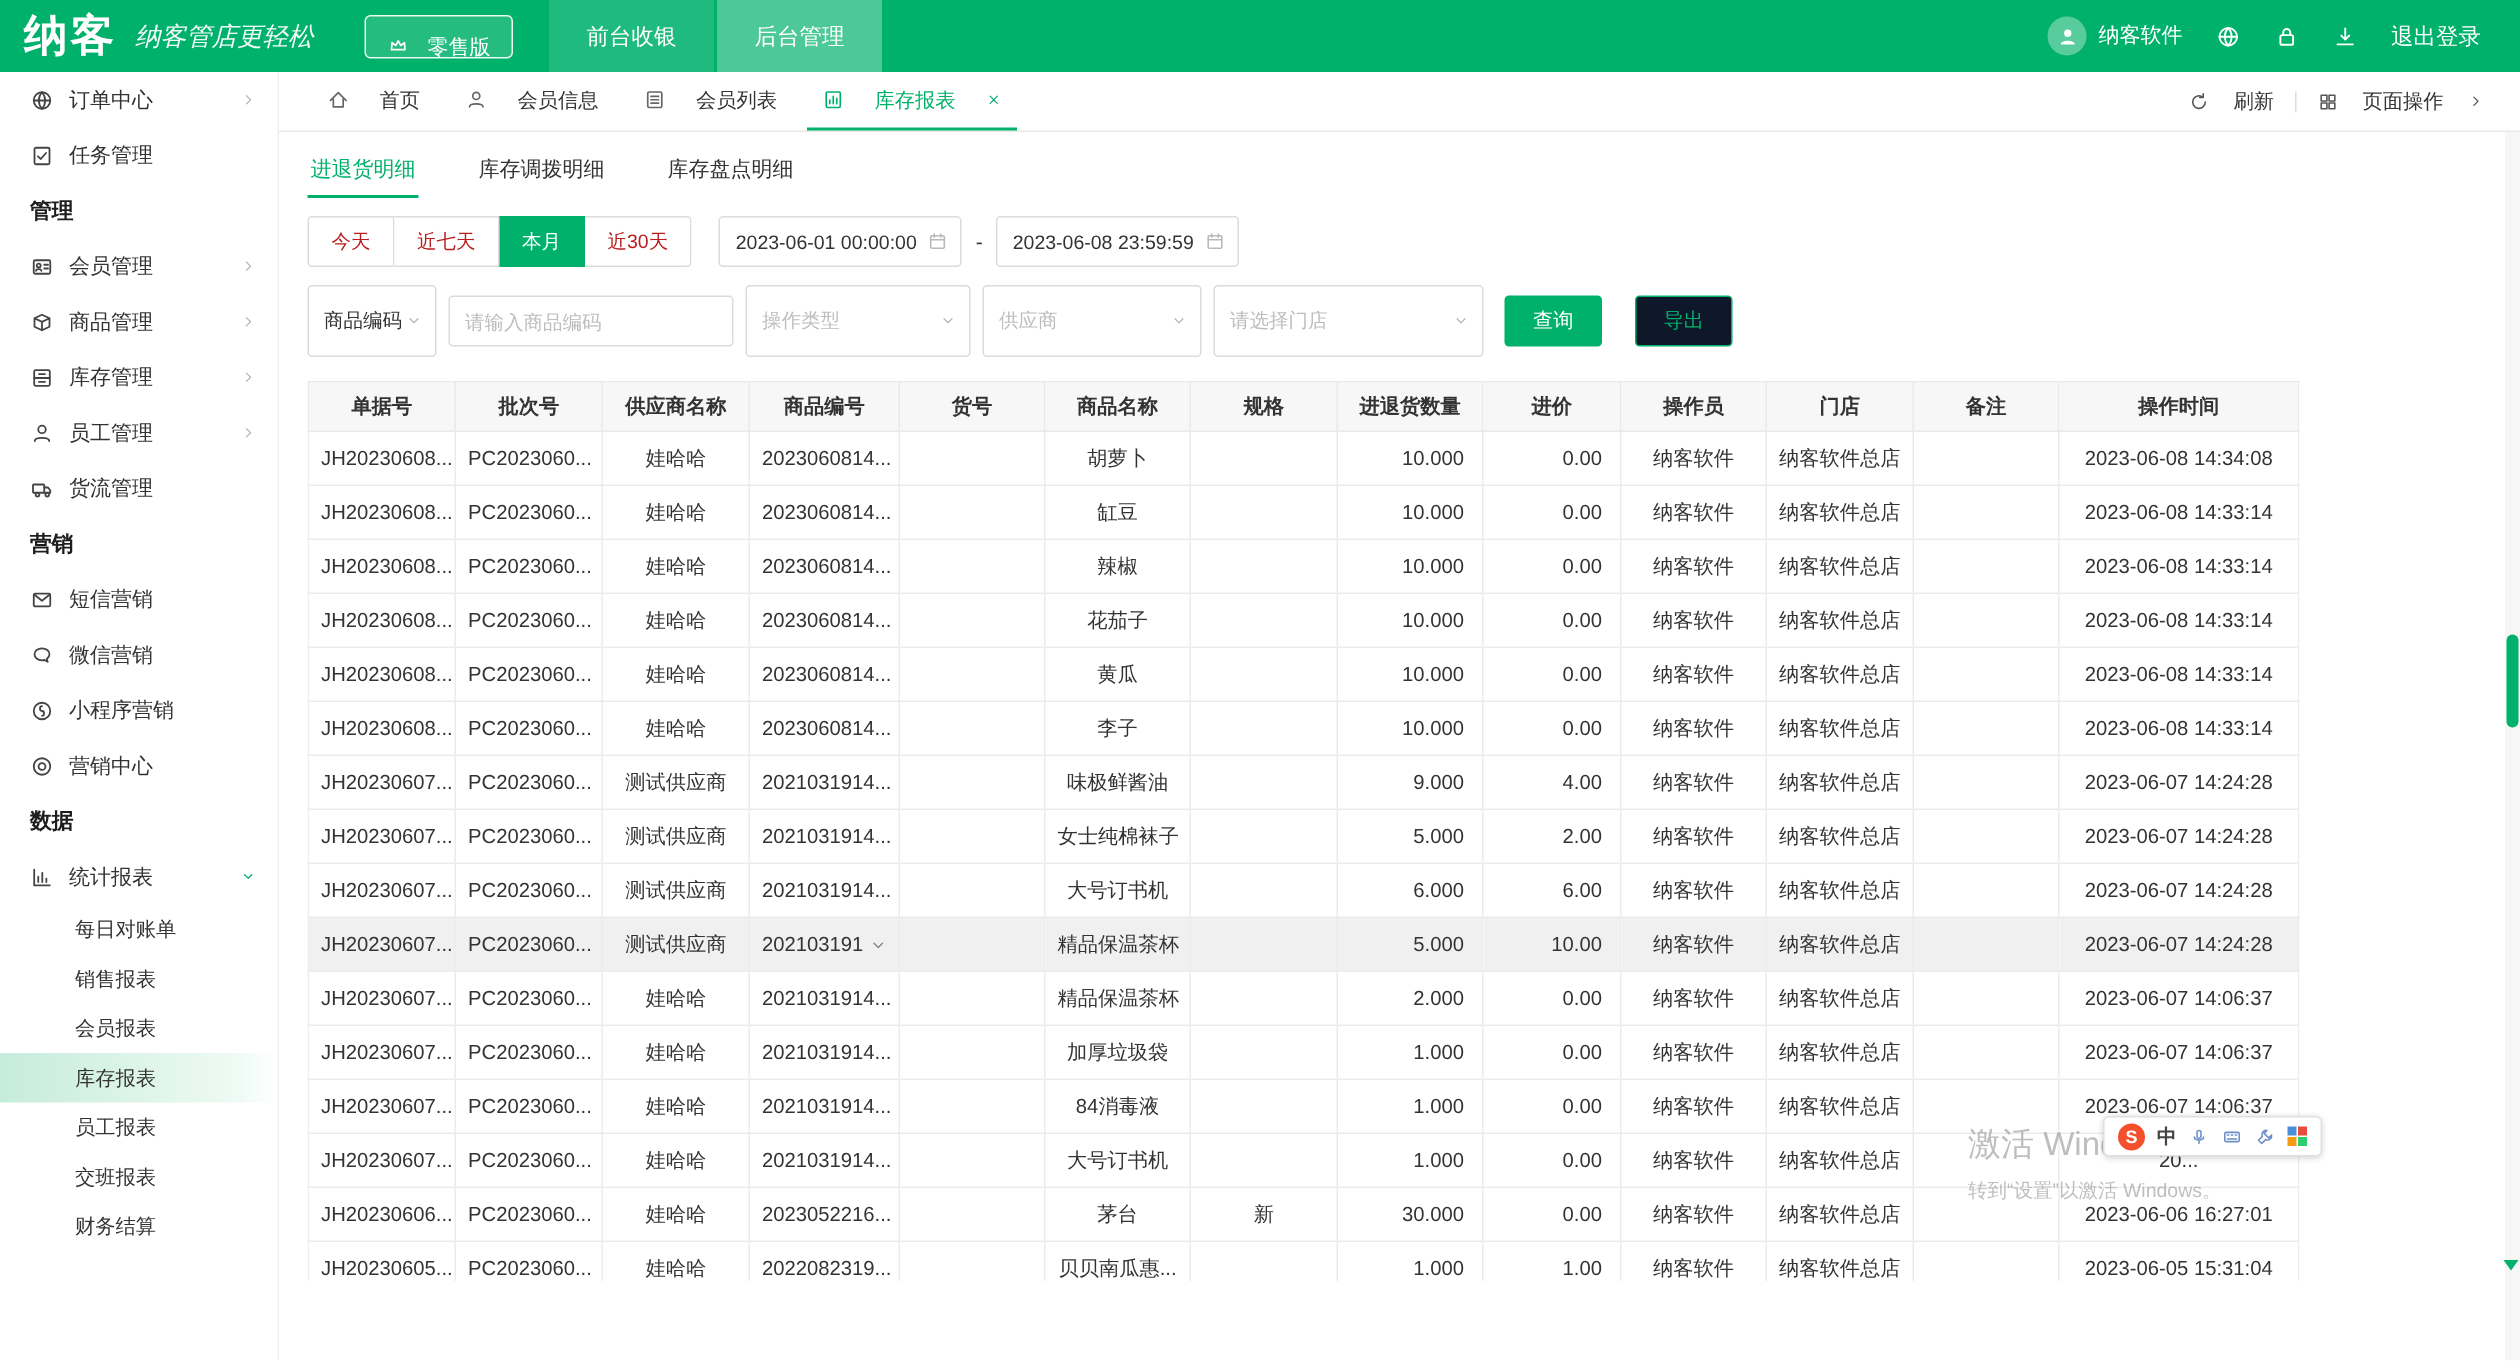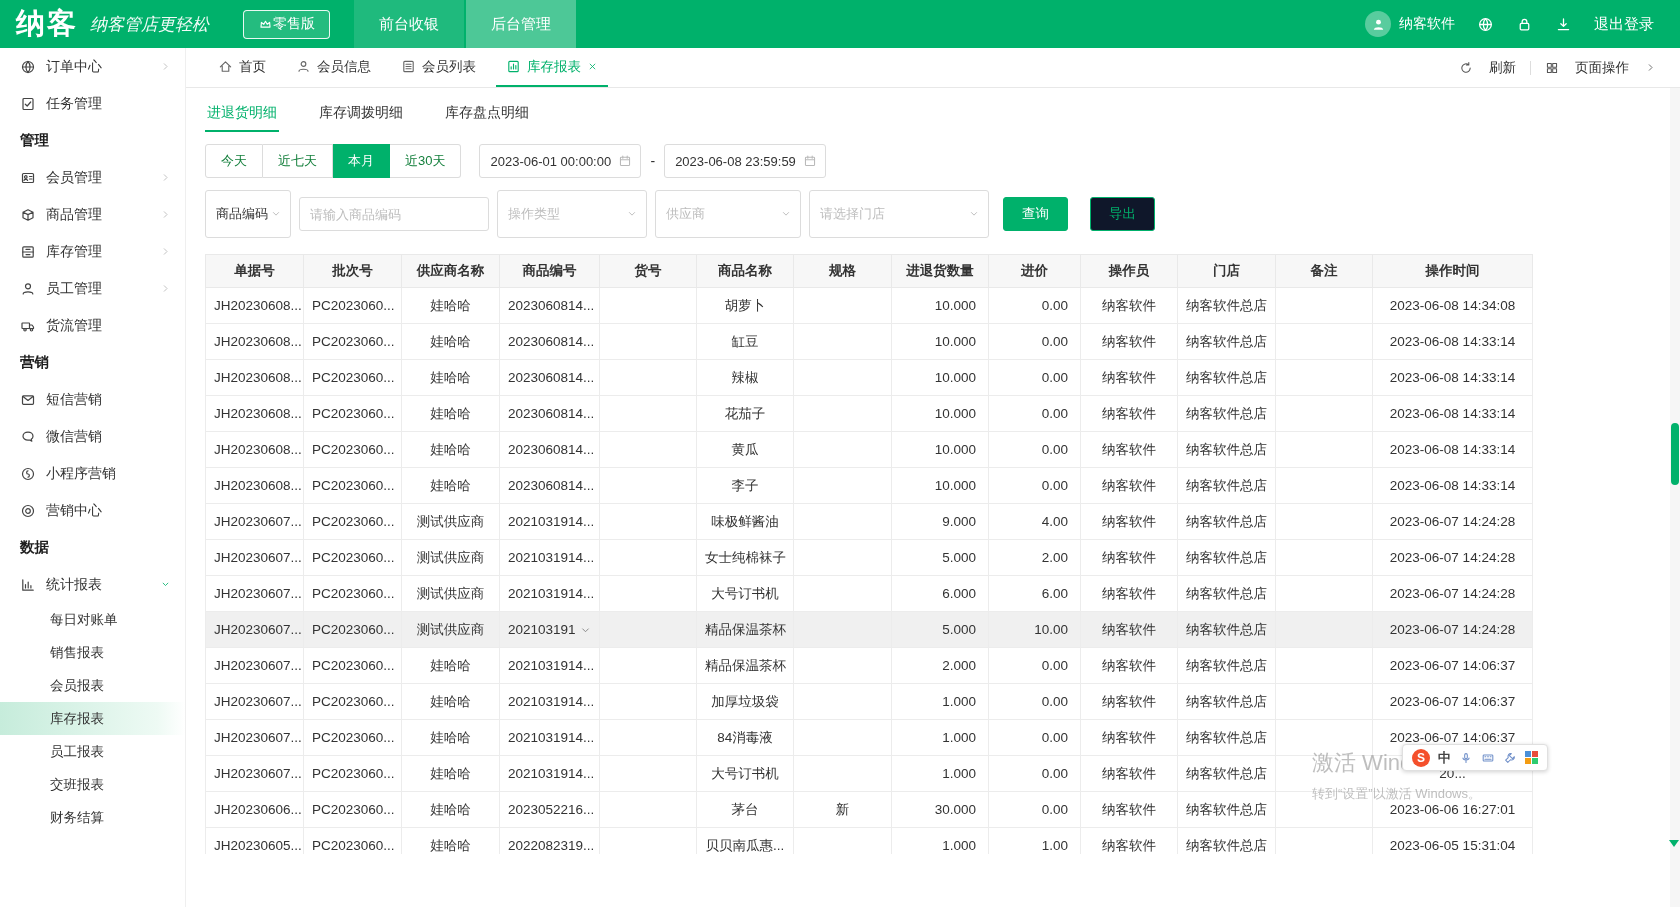--- a/index.html
+++ b/index.html
@@ -8,42 +8,42 @@
   body{position:relative;overflow:hidden;background:#fff;color:#333;
        font-family:"Liberation Sans","DejaVu Sans",sans-serif;font-size:14px;}
   .ic{width:16px;height:16px;stroke:currentColor;fill:none;stroke-width:1.2;
       stroke-linecap:round;stroke-linejoin:round;flex:none;display:inline-block;vertical-align:middle;}
 
   
   .header{position:absolute;top:0;left:0;width:1680px;height:48px;background:var(--green);
           display:flex;align-items:center;color:#fff;}
   .logo{font-size:29px;font-weight:bold;margin-left:16px;letter-spacing:2px;flex:none;}
   .slogan{font-family:"DejaVu Serif",serif;font-style:italic;font-size:17px;margin-left:12px;opacity:.95;flex:none;}
-  .badge{display:flex;align-items:center;gap:0;margin-left:34px;height:29px;padding:0 14px;
+  .badge{display:flex;gap:12px;margin-left:34px;height:29px;padding:12px 14px;
          border:1px solid rgba(255,255,255,.9);border-radius:4px;background:rgba(255,255,255,.14);
          font-size:14px;cursor:pointer;flex:none;}
   .badge .ic{width:15px;height:15px;}
   .hnav{display:flex;height:48px;margin-left:22px;}
   .hnav-item{display:flex;align-items:center;padding:0 25px;font-size:15px;cursor:pointer;
              background:rgba(255,255,255,.12);margin-left:2px;}
   .hnav-item.active{background:rgba(255,255,255,.30);}
   .hright{margin-left:auto;display:flex;align-items:center;gap:22px;margin-right:26px;}
   .userbox{display:flex;align-items:center;gap:8px;cursor:pointer;font-size:14px;}
   .avatar{width:26px;height:26px;border-radius:50%;background:rgba(255,255,255,.35);
           display:flex;align-items:center;justify-content:center;}
   .avatar .ic{width:15px;height:15px;}
   .hicbtn{cursor:pointer;display:flex;align-items:center;}
   .hicbtn .ic{width:17px;height:17px;}
   .logout{font-size:15px;cursor:pointer;}
 
   
   .tabbar{position:absolute;top:48px;left:186px;width:1494px;height:40px;background:#fff;
           border-bottom:1px solid #e8e8e8;display:flex;align-items:center;}
   .tab-strip{display:flex;align-items:center;height:100%;margin-left:22px;gap:10px;}
-  .tab{display:flex;align-items:center;gap:6px;padding:16px 10px;height:100%;font-size:13.5px;
+  .tab{display:flex;align-items:center;gap:20px;padding:16px 10px;height:100%;font-size:13.5px;
        color:#333;cursor:pointer;border-bottom:2px solid transparent;}
   .tab .ic{width:15px;height:15px;color:#666;}
   .tab.active{color:var(--green);border-bottom-color:var(--green);}
   .tab.active .ic{color:var(--green);}
   .closeic{width:11px !important;height:11px !important;color:#8bd9bb;}
   .tb-right{margin-left:auto;display:flex;align-items:center;gap:14px;margin-right:24px;font-size:13.5px;color:#333;}
   .tb-btn{display:flex;align-items:center;gap:16px;cursor:pointer;}
   .tb-btn .ic{width:14px;height:14px;color:#555;}
   .smallchev{width:11px !important;height:11px !important;color:#999;}
   .tb-sep{width:1px;height:14px;background:#ddd;}
@@ -61,21 +61,21 @@
   .side-sub.active{background:linear-gradient(90deg,#c6ecdb 0%,#eefaf4 85%,#ffffff 100%);}
 
   
   .main{position:absolute;top:88px;left:186px;width:1486px;height:819px;background:#fff;padding-left:19px;}
   .subtabs{display:flex;gap:38px;margin-top:14px;height:30px;font-size:14px;}
   .subtab{cursor:pointer;padding:2px 2px 8px;border-bottom:2px solid transparent;}
   .subtab.active{color:var(--green);border-bottom-color:var(--green);}
   .frow{display:flex;align-items:center;margin-top:12px;}
   .qgroup{display:flex;}
   .qbtn{min-width:54px;padding:0 15px;height:34px;line-height:32px;border:1px solid #dcdcdc;border-left:none;
-        font-size:13px;text-align:center;cursor:pointer;background:#fff;color:#15803d;}
+        font-size:13px;text-align:center;cursor:pointer;background:#fff;color:#b91c1c;}
   .qbtn:first-child{border-left:1px solid #dcdcdc;border-radius:3px 0 0 3px;}
   .qbtn:last-child{border-radius:0 3px 3px 0;}
   .qbtn.active{background:var(--green);border-color:var(--green);color:#fff;}
   .dateinput{display:flex;align-items:center;justify-content:space-between;width:162px;height:34px;
              border:1px solid #dcdcdc;border-radius:3px;padding:0 8px 0 10px;font-size:13px;color:#333;
              margin-left:18px;cursor:pointer;background:#fff;}
   .dateinput.ml0{margin-left:0;}
   .calic{width:14px !important;height:14px !important;color:#b9b9b9;}
   .dash{margin:0 9px;color:#333;}
   .select{display:flex;align-items:center;justify-content:space-between;height:48px;border:1px solid #dcdcdc;

